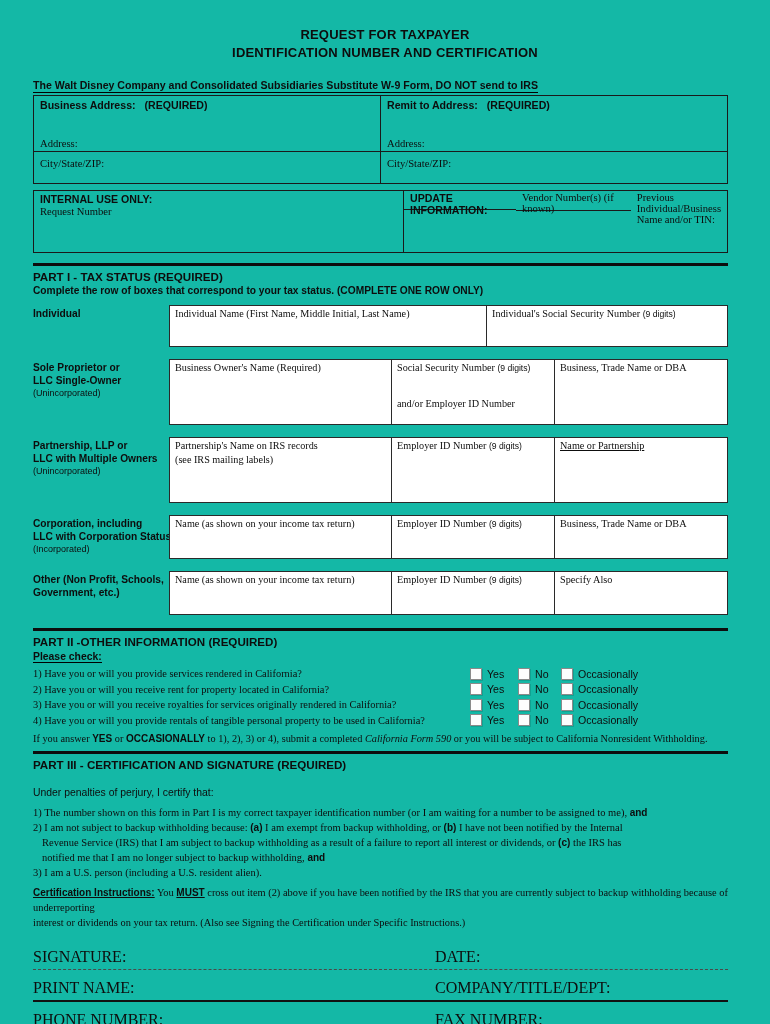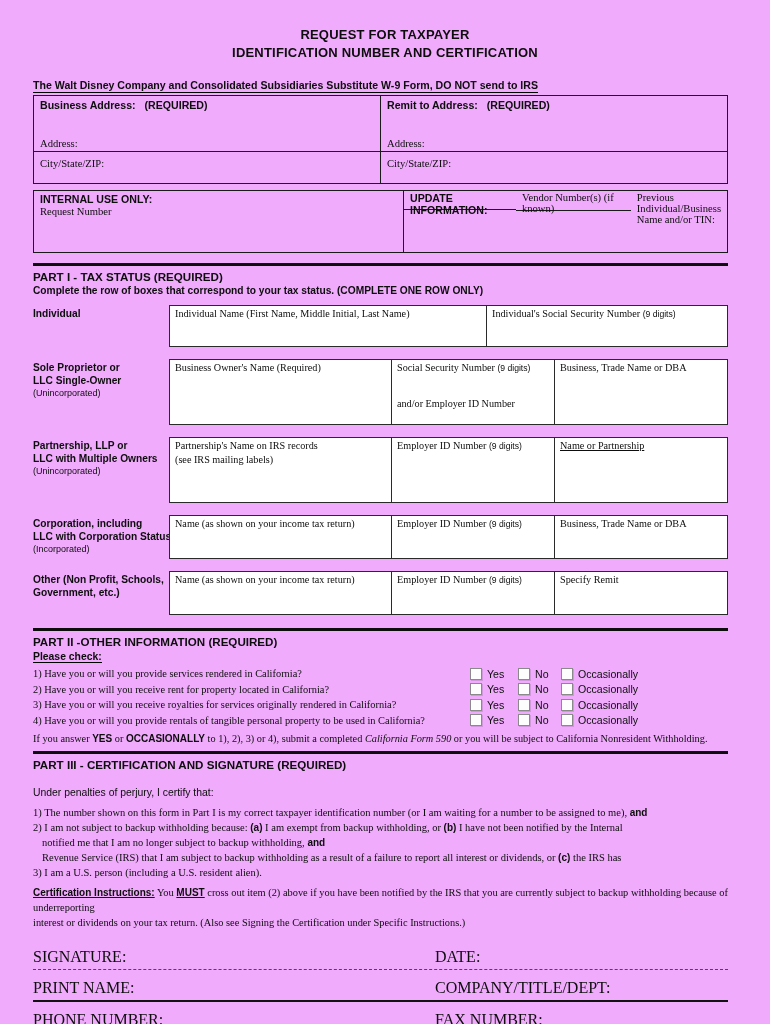--- a/index.html
+++ b/index.html
@@ -1,17 +1,17 @@
 <!DOCTYPE html>
 <html><head>
 <meta charset="utf-8">
 <style>
   html,body { margin:0; padding:0; background:#fff; }
   .page {
-    position:relative; width:770px; height:1024px; background:#f0abfc;
+    position:relative; width:770px; height:1024px; background:#14b8a6;
     color:#0d0d0d; font-family:"Liberation Serif", serif; overflow:hidden;
   }
   .content { margin-left:33px; width:695px; }
 
   
   .form-title { padding-top:26px; text-align:center; font-family:"Liberation Sans", sans-serif;
     font-weight:bold; font-size:13px; line-height:18px; letter-spacing:.2px; }
 
   
   .subtitle { margin-top:17px; font-family:"Liberation Sans", sans-serif; font-weight:bold;
@@ -256,21 +256,21 @@
         </div>
         <div class="tax-box h44">
           <div class="tax-cell cw-1">
             <span>Name (as shown on your income tax return)</span>
           </div>
           <div class="tax-cell cw-2">
             <span>Employer ID Number</span>
             <span class="cell-suffix">(9 digits)</span>
           </div>
           <div class="tax-cell" style="flex:1;">
-            <span>Specify Remit</span>
+            <span>Specify Also</span>
           </div>
         </div>
       </div>
 
     </div>
 
     <div class="rule rule-2"></div>
     <div class="part-title">PART II -OTHER INFORMATION (REQUIRED)</div>
     <div class="please-check">
       <span>Please check:</span>
@@ -356,24 +356,24 @@
     <div class="perjury">Under penalties of perjury, I certify that:</div>
 
     <div class="cert-items">
       <div>
         <span>1) The number shown on this form in Part I is my correct taxpayer identification number (or I am waiting for a number to be assigned to me), </span><span class="bb">and</span>
       </div>
       <div>
         <span>2) I am not subject to backup withholding because: </span><span class="bb">(a)</span><span> I am exempt from backup withholding, or </span><span class="bb">(b)</span><span> I have not been notified by the Internal</span>
       </div>
       <div class="indent">
+        <span>Revenue Service (IRS) that I am subject to backup withholding as a result of a failure to report all interest or dividends, or </span><span class="bb">(c)</span><span> the IRS has</span>
+      </div>
+      <div class="indent">
         <span>notified me that I am no longer subject to backup withholding, </span><span class="bb">and</span>
-      </div>
-      <div class="indent">
-        <span>Revenue Service (IRS) that I am subject to backup withholding as a result of a failure to report all interest or dividends, or </span><span class="bb">(c)</span><span> the IRS has</span>
       </div>
       <div>3) I am a U.S. person (including a U.S. resident alien).</div>
     </div>
 
     <div class="cert-instr">
       <span class="ci-b">Certification Instructions:</span><span> You </span><span class="ci-b">MUST</span><span> cross out item (2) above if you have been notified by the IRS that you are currently subject to backup withholding because of underreporting</span><br>
       <span>interest or dividends on your tax return.  (Also see Signing the Certification under Specific Instructions.)</span>
     </div>
 
     <div class="sig-block">

